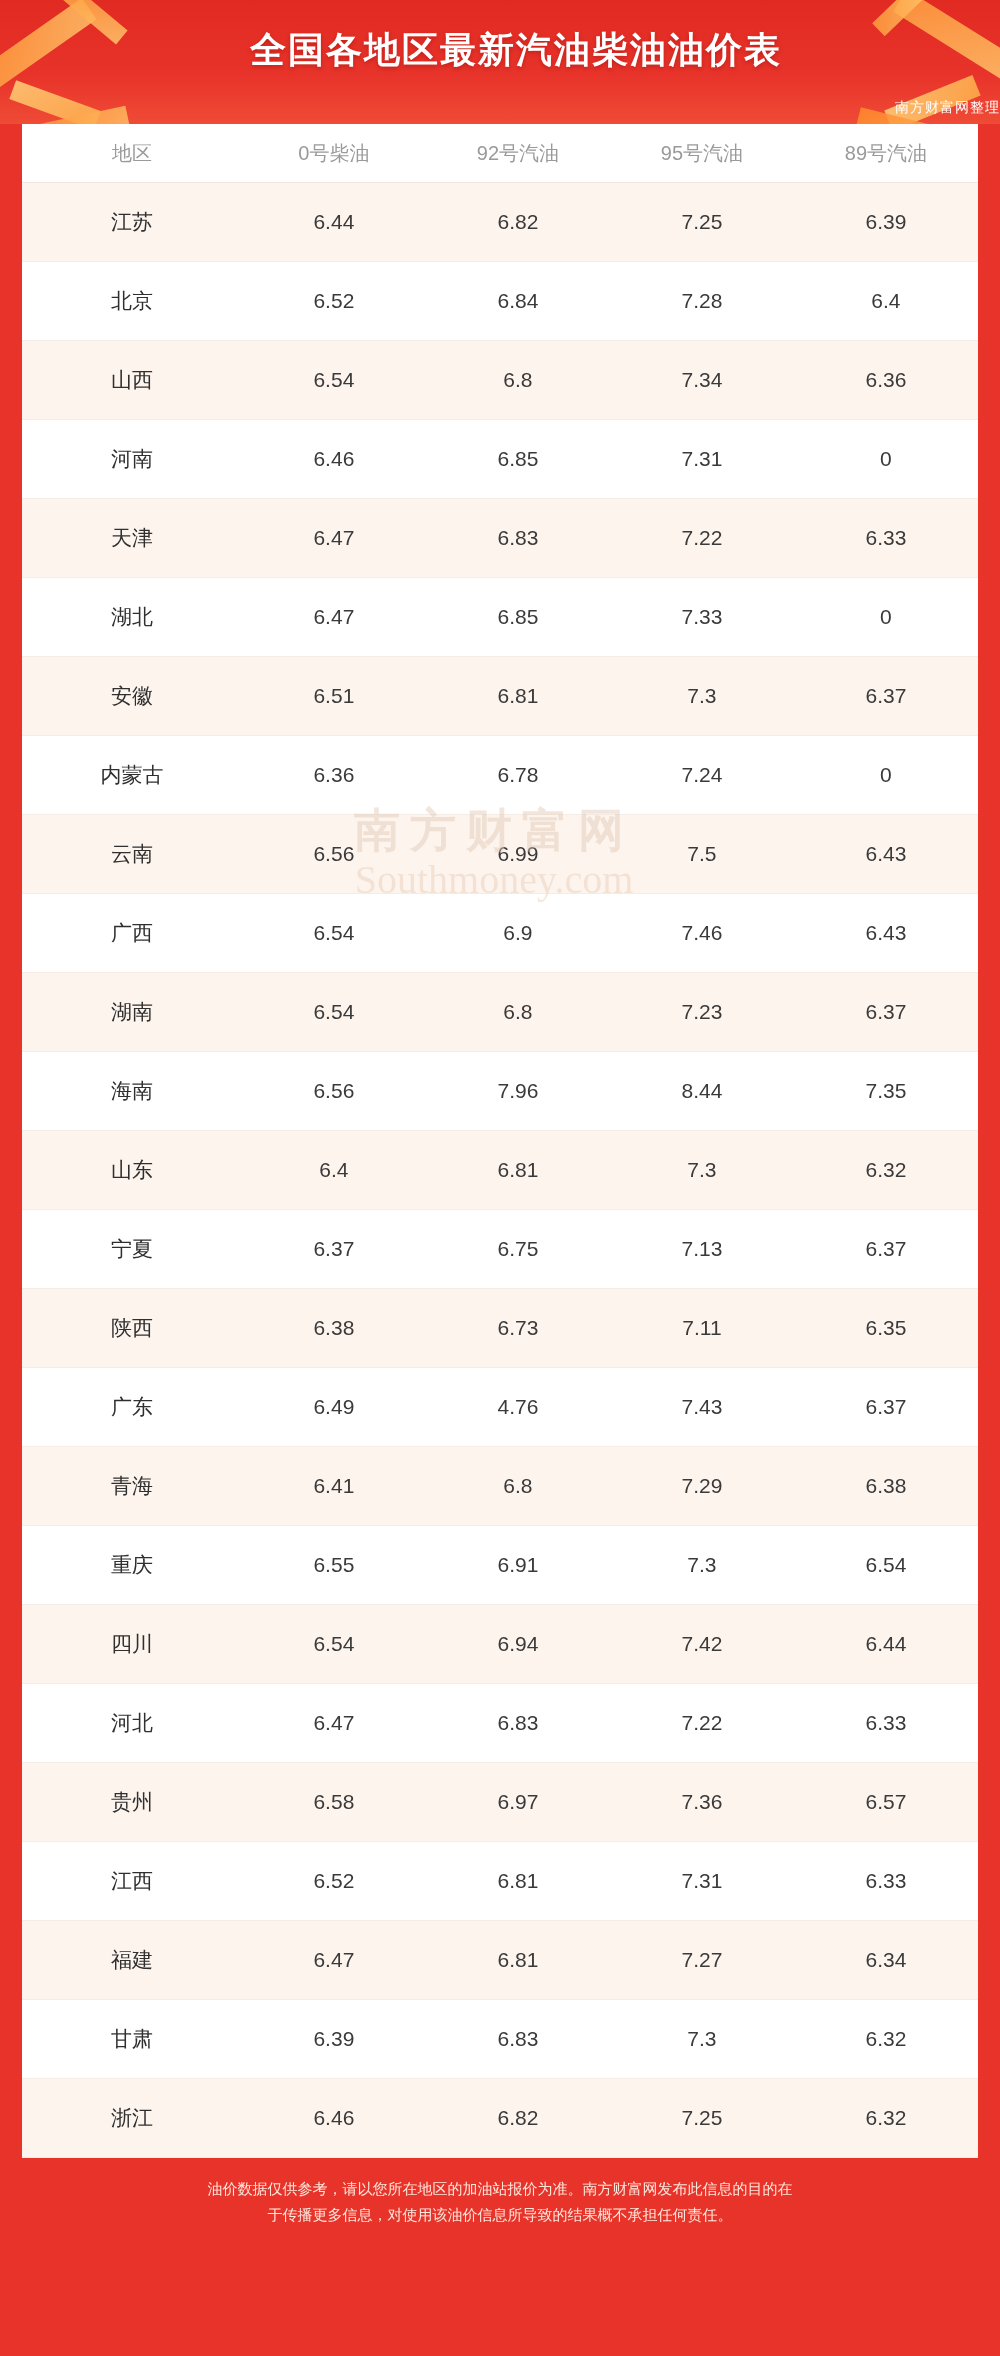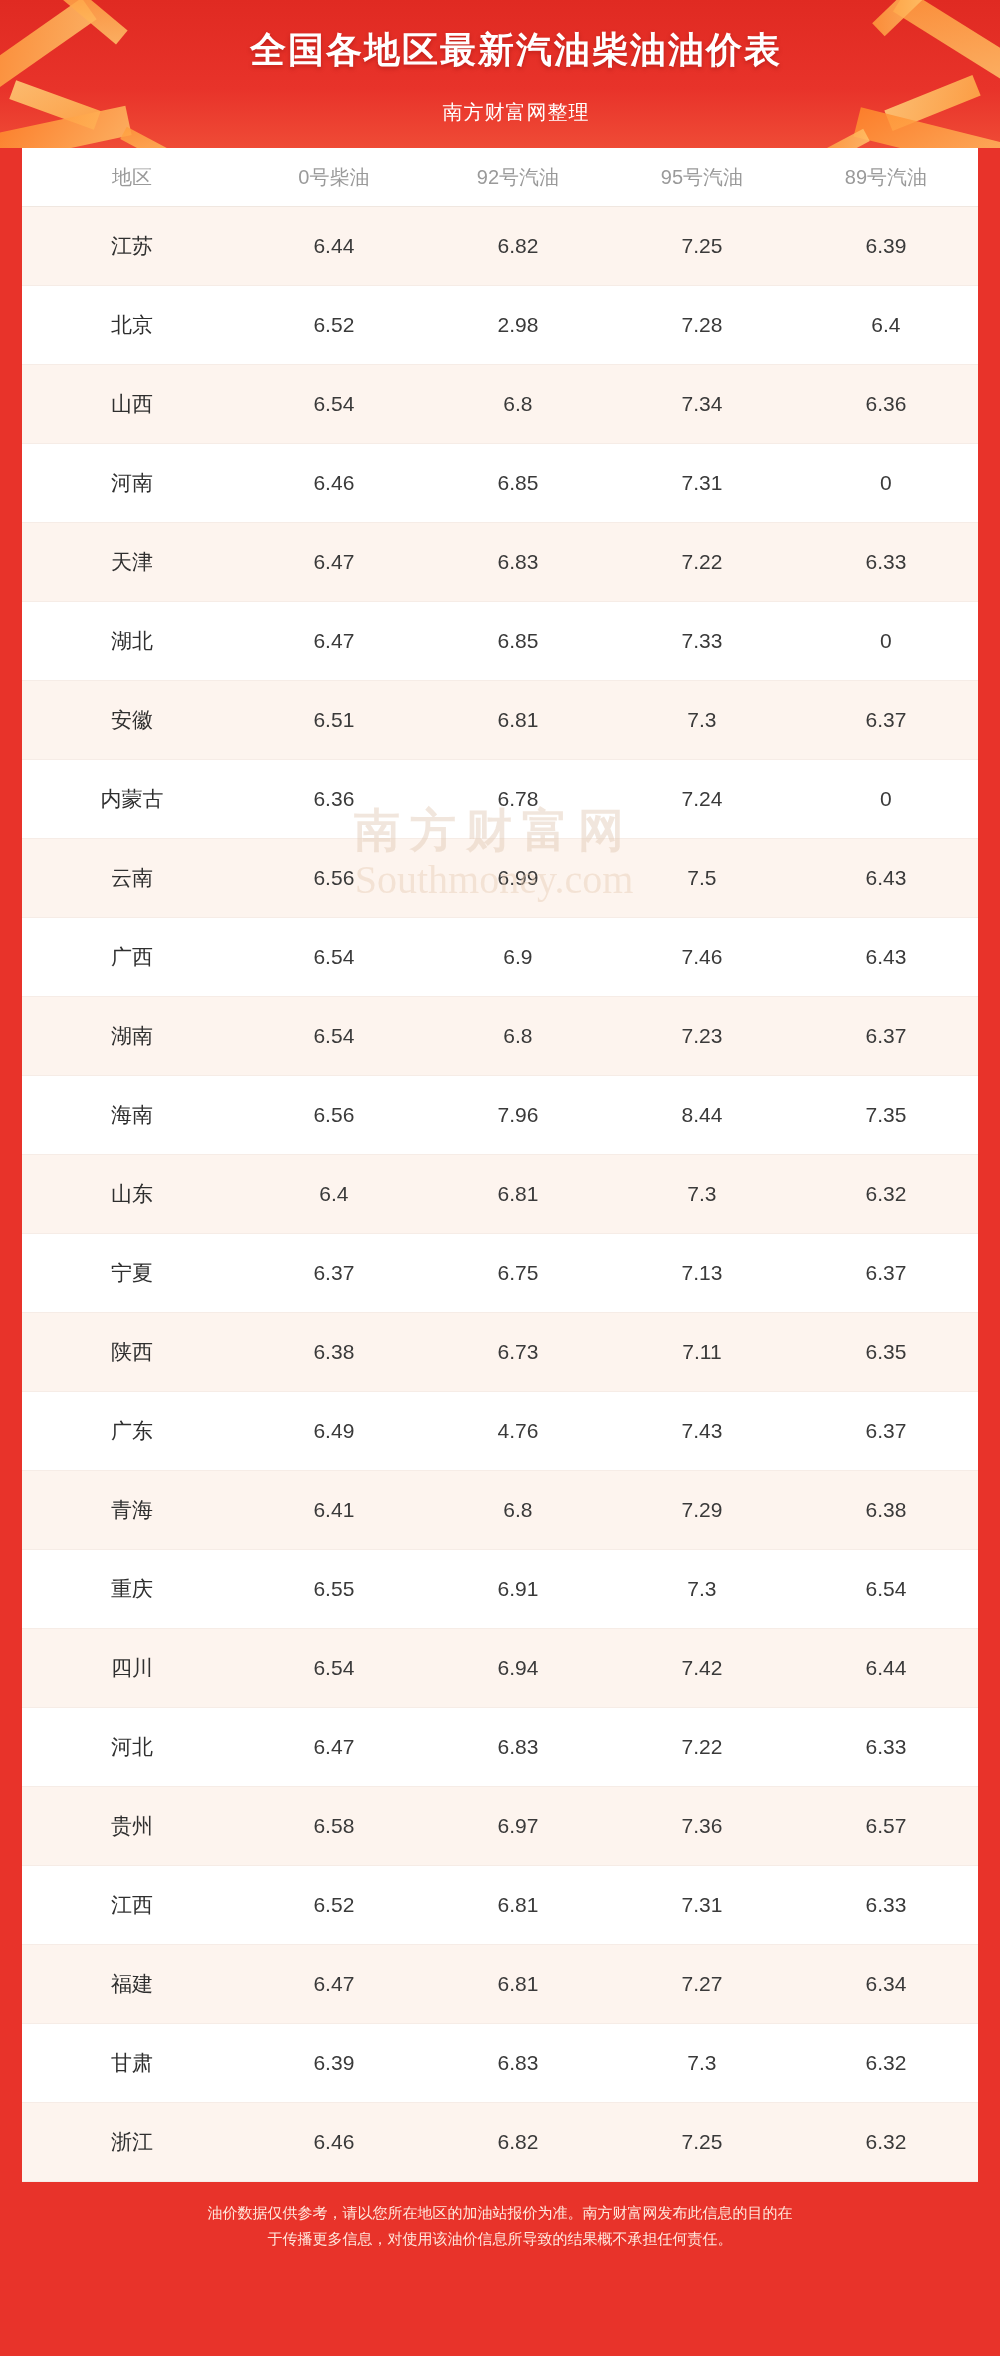--- a/index.html
+++ b/index.html
@@ -14,21 +14,21 @@
   .page {
     width: 1000px;
     min-height: 2356px;
     background: #e8332a;
     position: relative;
     overflow: hidden;
   }
   
   .header {
     position: relative;
-    height: 148px;
+    height: 124px;
     background: linear-gradient(180deg, #e02a22 0%, #e8332a 60%, #ef4b36 100%);
     overflow: hidden;
     padding-left: 32px;
   }
   .ribbon {
     position: absolute;
     background: linear-gradient(135deg, #ff9d3c, #ffc46b);
     opacity: .85;
   }
   .r1 { left: -20px; top: 30px; width: 120px; height: 26px; transform: rotate(-35deg); }
@@ -49,23 +49,23 @@
     color: #ffffff;
     font-size: 36px;
     font-weight: bold;
     letter-spacing: 2px;
     padding-top: 26px;
     text-shadow: 0 2px 4px rgba(120,0,0,.35);
   }
   .subtitle {
     position: relative;
     z-index: 3;
-    text-align: center;
+    text-align: right;
     color: #ffffff;
-    font-size: 20px;
+    font-size: 14px;
     padding-top: 24px;
     letter-spacing: 1px;
   }
 
   .card {
     position: relative;
     margin: 0 22px;
     background: #d946ef;
     border-radius: 4px;
     z-index: 4;
@@ -183,21 +183,21 @@
         <tr>
           <td class="region">江苏</td>
           <td>6.44</td>
           <td>6.82</td>
           <td>7.25</td>
           <td>6.39</td>
         </tr>
         <tr>
           <td class="region">北京</td>
           <td>6.52</td>
-          <td>2.98</td>
+          <td>6.84</td>
           <td>7.28</td>
           <td>6.4</td>
         </tr>
         <tr>
           <td class="region">山西</td>
           <td>6.54</td>
           <td>6.8</td>
           <td>7.34</td>
           <td>6.36</td>
         </tr>

